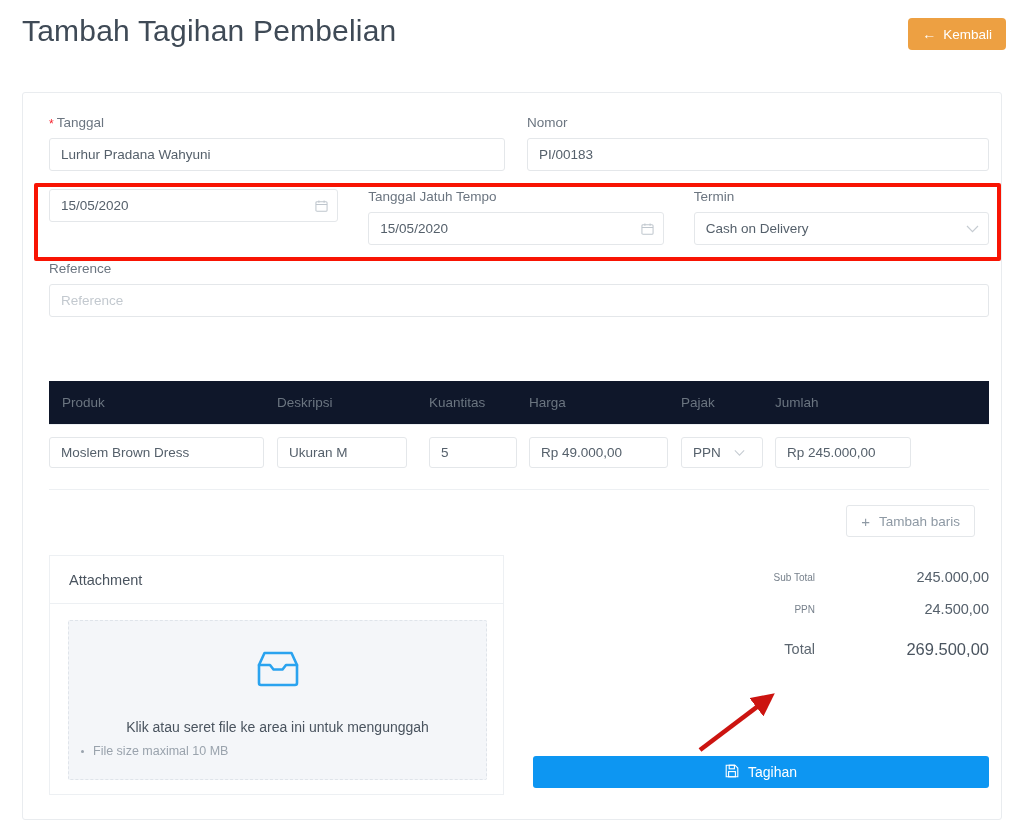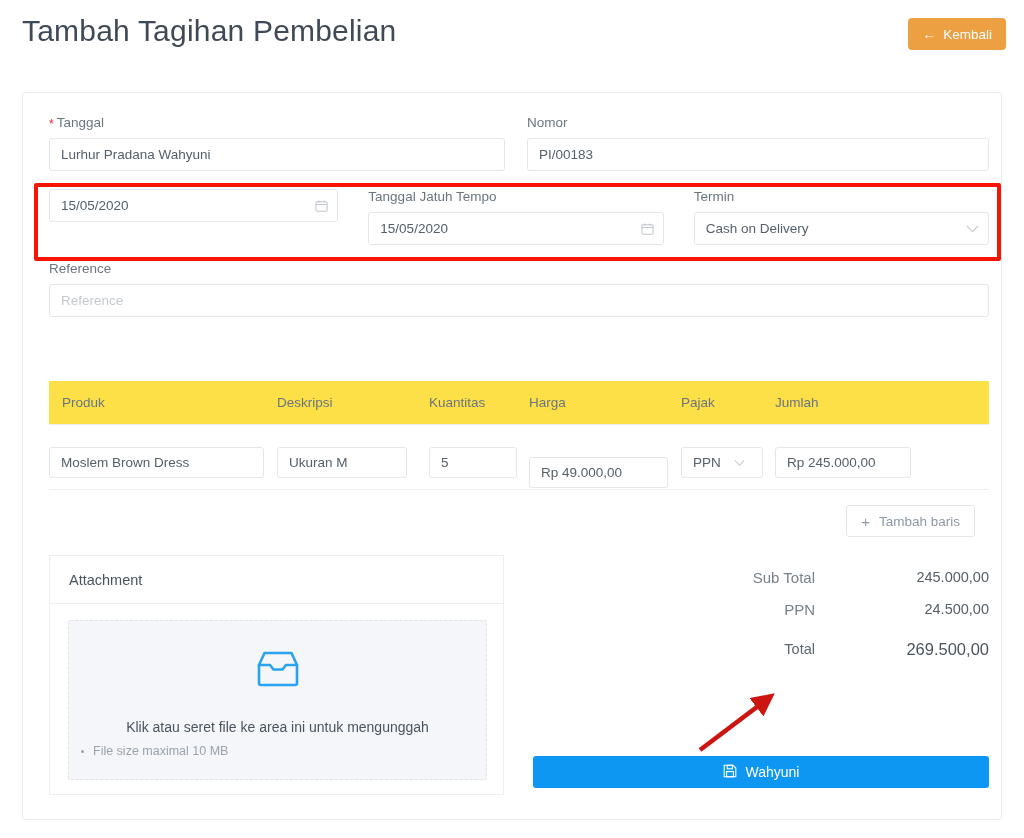--- a/index.html
+++ b/index.html
@@ -91,41 +91,41 @@
   .switch .knob {
     position: absolute; left: 2px; top: 2px;
     width: 17px; height: 17px; border-radius: 50%; background: #fff;
     box-shadow: 0 1px 2px rgba(0,0,0,.2);
   }
 
   
   .tbl-head {
     position: absolute; left: 26px; top: 288px;
     width: 940px; height: 44px;
-    background: #fde047; border-bottom: 1px solid #edf0f3;
+    background: #0f172a; border-bottom: 1px solid #edf0f3;
     display: flex; align-items: center;
   }
   .th { font-size: 13.5px; color: #6b7580; }
   .c-produk { width: 228px; padding-left: 13px; }
   .c-desk   { width: 152px; }
   .c-kuan   { width: 100px; }
   .c-harga  { width: 152px; }
   .c-pajak  { width: 94px; }
   .c-jumlah { width: 150px; }
 
   .tbl-row {
     position: absolute; left: 26px; top: 344px;
     width: 940px; display: flex; align-items: center;
   }
   .cell { padding-right: 12px; }
   .cell .inp { height: 31px; }
   .w-produk { width: 228px; }
   .w-desk   { width: 152px; }
   .w-kuan   { width: 100px; }
-  .w-harga  { width: 152px; margin-top: 20px; }
+  .w-harga  { width: 152px; }
   .w-pajak  { width: 94px; }
   .w-jumlah { width: 150px; }
   .w-produk .inp { width: 215px; }
   .w-desk .inp   { width: 130px; }
   .w-kuan .inp   { width: 88px; }
   .w-harga .inp  { width: 139px; }
   .w-pajak .inp  { width: 82px; padding-right: 22px; }
   .w-jumlah .inp { width: 136px; }
 
   .divider {
@@ -165,21 +165,21 @@
   .dz-note {
     align-self: flex-start; margin-left: 12px; margin-top: 9px;
     font-size: 12.5px; color: #9aa3ad;
     display: flex; align-items: center; gap: 9px;
   }
   .dz-note .dot { width: 3px; height: 3px; border-radius: 50%; background: #9aa3ad; display: inline-block; }
 
   
   .totals { position: absolute; left: 510px; top: 468px; width: 456px; }
   .tot-line { display: flex; align-items: center; height: 32px; }
-  .tot-lbl { width: 290px; text-align: right; font-size: 15px; color: #77818c; padding-right: 8px; }
+  .tot-lbl { width: 290px; text-align: right; font-size: 10px; color: #77818c; padding-right: 8px; }
   .tot-val { flex: 1; text-align: right; font-size: 14.5px; color: #55606b; }
   .tot-line.grand { margin-top: 8px; }
   .tot-line.grand .tot-lbl { color: #5c6670; font-size: 14.5px; }
   .tot-line.grand .tot-val { font-size: 16.5px; color: #4a545f; }
 
   .btn-save {
     position: absolute; left: 510px; top: 663px;
     width: 456px; height: 32px;
     background: #0d96f2; border: none; border-radius: 3px;
     color: #fff; font-size: 14px; cursor: pointer;
@@ -341,21 +341,21 @@
     </div>
 
     <button class="btn-save">
       <span>
         <svg width="14" height="14" viewBox="0 0 14 14" fill="none" stroke="#ffffff" stroke-width="1.1">
           <path d="M1.2 1.2 H10 L12.8 4 V12.8 H1.2 Z"></path>
           <rect x="4.2" y="1.2" width="5.2" height="3.6"></rect>
           <rect x="3.6" y="7.6" width="6.8" height="5.2"></rect>
         </svg>
       </span>
-      <span>Wahyuni</span>
+      <span>Tagihan</span>
     </button>
 
   </div>
 
   <span class="arrow-anno">
     <svg width="100" height="66" viewBox="0 0 100 66">
       <defs>
         <marker id="ah" markerWidth="5" markerHeight="5" refX="2.6" refY="2.5" orient="auto">
           <path d="M0,0 L5,2.5 L0,5 Z" fill="#cc1410"></path>
         </marker>

